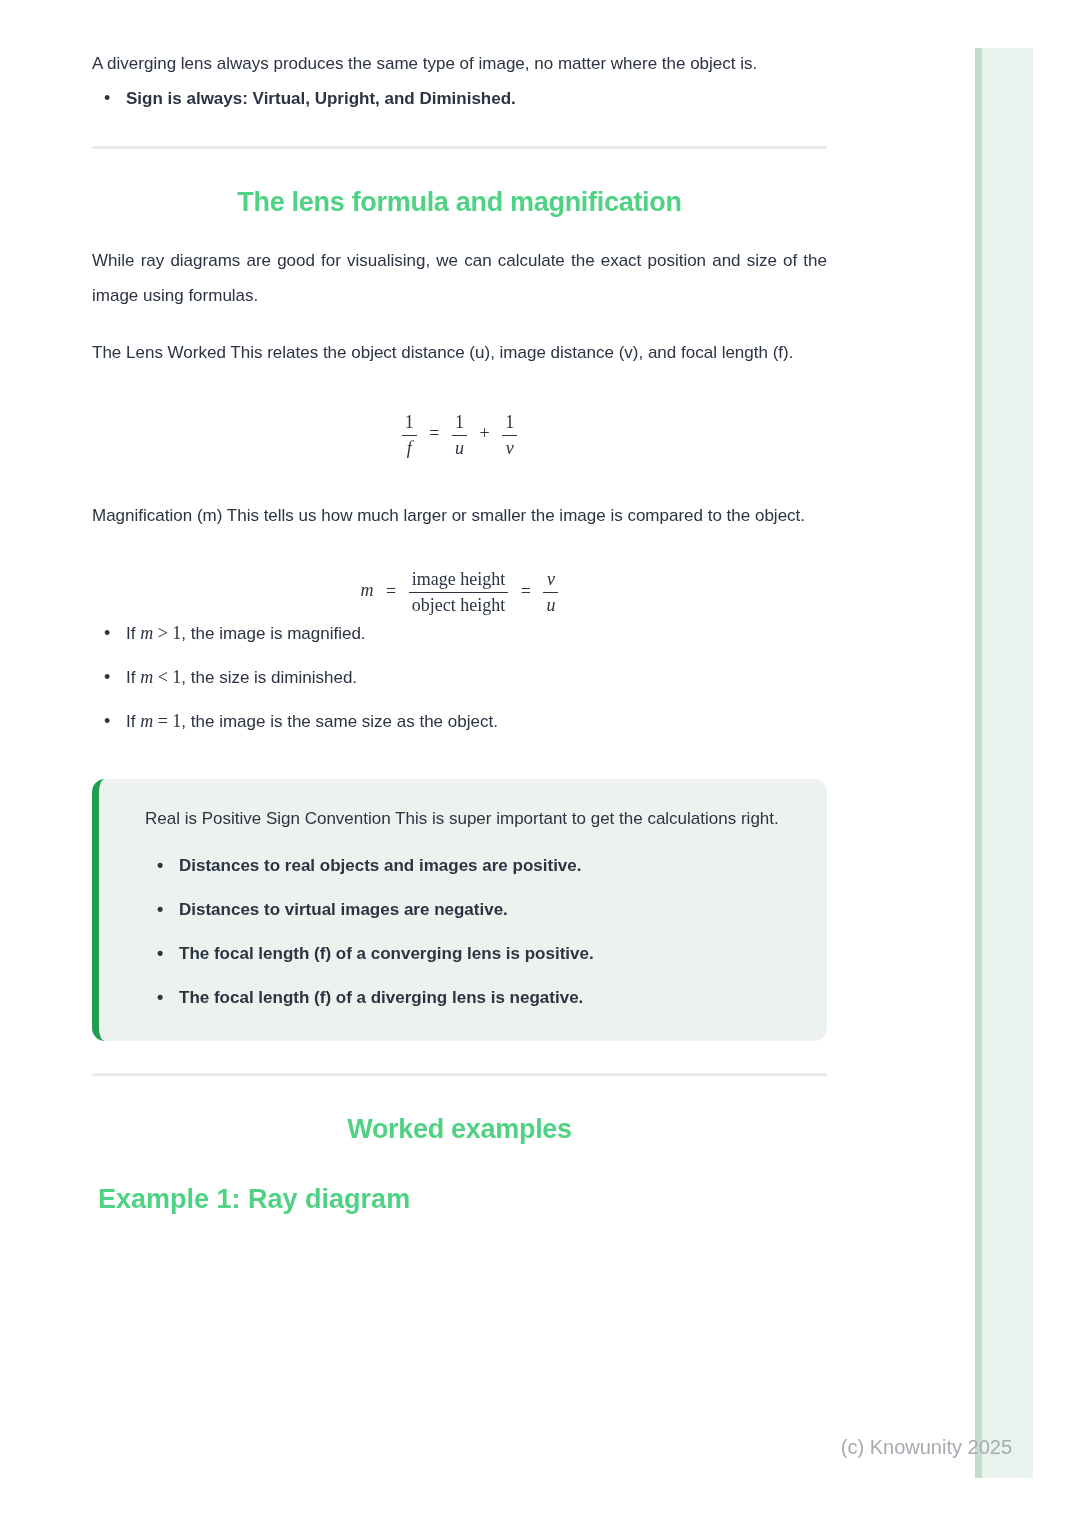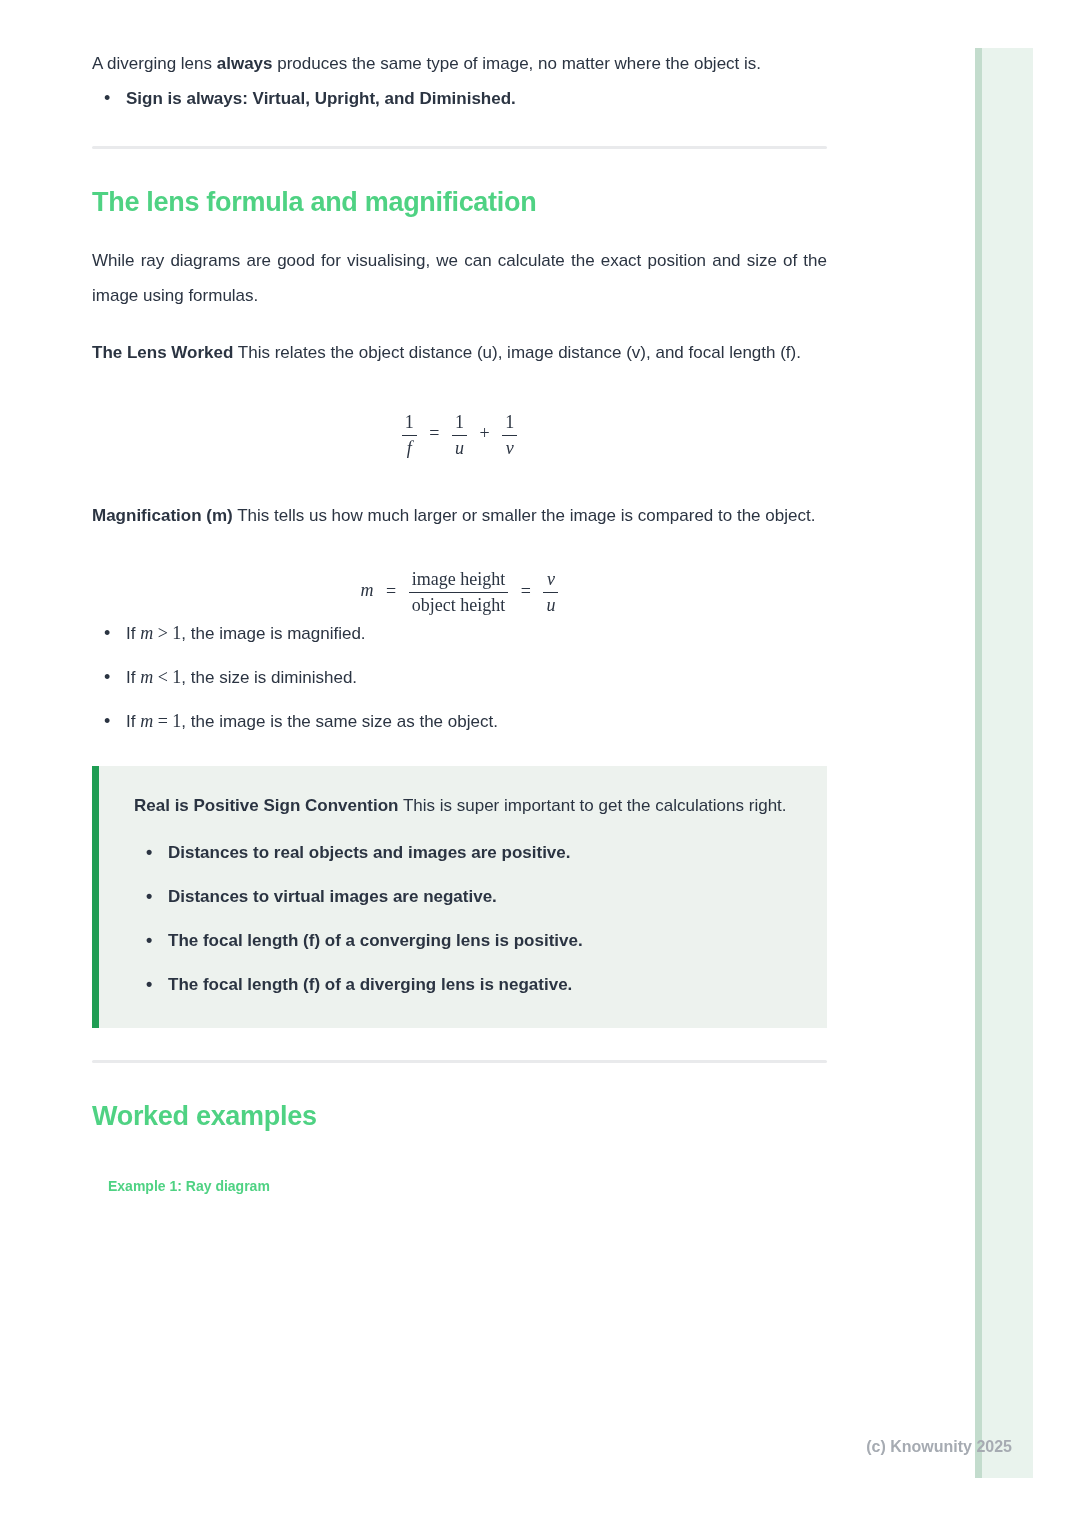--- a/index.html
+++ b/index.html
@@ -33,21 +33,21 @@
     width: 735px;
     z-index: 2;
   }
   .para {
     margin: 0;
     font-size: 17px;
     line-height: 35px;
     text-align: justify;
     color: var(--text, #2b3442);
   }
-  .para b { font-weight: 700; }
+  .para b { font-weight: 400; }
   .mt-intro   { margin-top: 46px; }
   .mt-p       { margin-top: 24px; }
   .mt-p2      { margin-top: 22px; }
   .mt-mag     { margin-top: 40px; }
   ul.bullets {
     margin: 0;
     padding: 0 0 0 34px;
     list-style: none;
   }
   ul.bullets li {
@@ -75,25 +75,26 @@
     border-radius: 2px;
   }
   hr.divider2 { margin-top: 32px; }
   .h2 {
     margin: 36px 0 0 0;
     font-size: 27px;
     line-height: 34px;
     font-weight: 700;
     letter-spacing: -0.3px;
     color: var(--accent-green, #4fd283);
+    text-align: center;
   }
   .h2.worked { margin-top: 36px; }
   .h3 {
-    margin: 40px 0 0 16px;
-    font-size: 14px;
+    margin: 40px 0 0 6px;
+    font-size: 27px;
     line-height: 27px;
     font-weight: 700;
     color: var(--accent-green, #4fd283);
   }
   
   .formula {
     margin: 42px auto 0 auto;
     text-align: center;
     font-family: "Liberation Serif", "DejaVu Serif", serif;
     font-size: 18px;
@@ -122,37 +123,36 @@
     margin: 0 8px;
     font-family: "Liberation Serif", "DejaVu Serif", serif;
   }
   .it { font-style: italic; }
   .math {
     font-family: "Liberation Serif", "DejaVu Serif", serif;
     font-size: 18px;
   }
   
   .callout {
-    margin-top: 27px;
+    margin-top: 40px;
     background: var(--callout-bg, #edf2ee);
     border-left: 7px solid var(--callout-border, #1f9d53);
-    border-radius: 0;
-    padding: 22px 34px 26px 35px;
+    border-radius: 13px;
+    padding: 22px 34px 26px 46px;
   }
   .callout ul.bullets { margin-top: 12px; font-weight: bold; }
   
   .footer-copyright {
     position: absolute;
     top: 1437px;
     right: 68px;
-    font-size: 16px;
+    font-size: 20px;
     line-height: 20px;
     color: var(--muted, #a6abb2);
     z-index: 3;
-    font-weight: bold;
   }
 </style>
 </head>
 <body>
 
 <div class="page">
 
   <div class="side-strip"></div>
 
   <main class="content">

